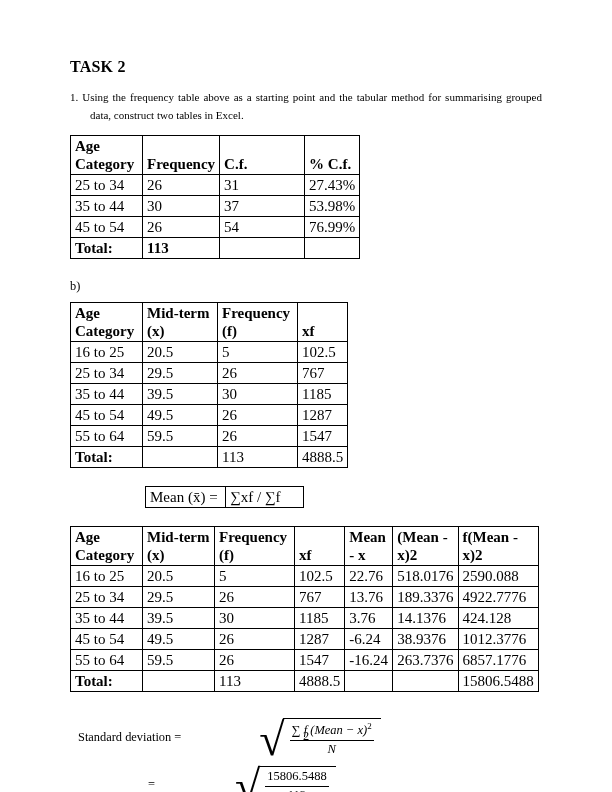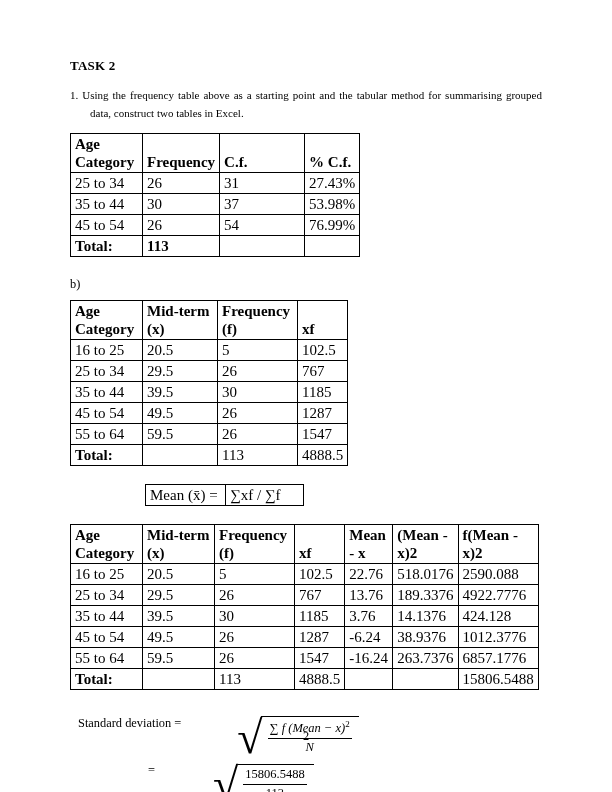--- a/index.html
+++ b/index.html
@@ -9,21 +9,21 @@
     width: 612px;
     height: 792px;
     background: #ffffff;
     font-family: "Liberation Serif", serif;
     color: #000;
     overflow: hidden;
   }
   .content { padding: 58px 70px 0 70px; }
 
   .doc-title {
-    font-size: 13px;
+    font-size: 16px;
     font-weight: bold;
     margin: 0 0 2px 0;
     letter-spacing: 0.2px;
   }
   .intro {
     font-size: 11px;
     line-height: 1.68;
     margin: 12px 0 10px 0;
     text-align: justify;
     padding-left: 20px;
@@ -52,23 +52,24 @@
     vertical-align: bottom;
   }
   tr.total td:first-child { font-weight: bold; }
   table.t1 tr.total td:nth-child(2) { font-weight: bold; }
 
   table.mean { margin: 18px 0 0 75px; }
   table.t3 { margin-top: 18px; }
 
   .stddev-line {
     display: flex;
-    align-items: flex-start;
+    align-items: center;
     margin-top: 26px;
     font-size: 12.4px;
+    gap: 22px;
   }
   .stddev-label { margin-left: 8px; }
   .stddev-eq { margin-left: 78px; }
   .formula {
     display: inline-flex;
     align-items: center;
     margin-left: 58px;
     font-size: 12.5px;
   }
   .stddev-line .formula.first { margin-left: 56px; }

